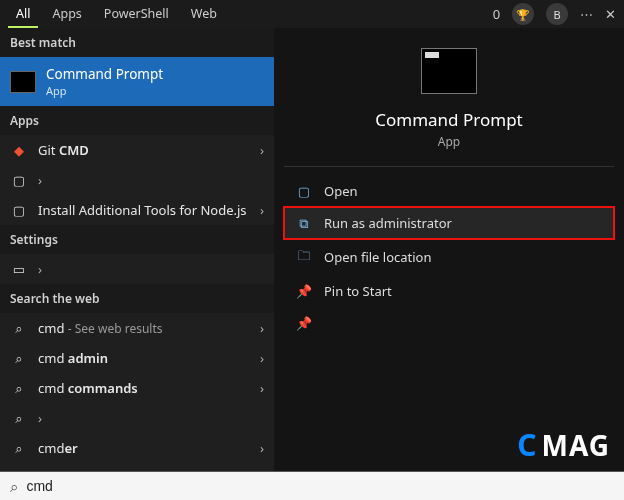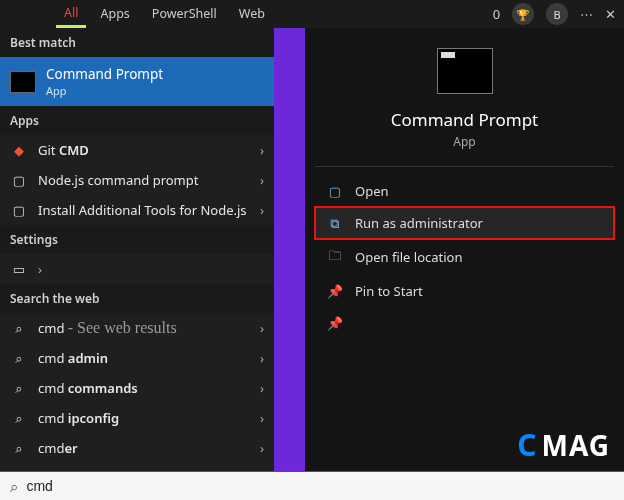--- a/index.html
+++ b/index.html
@@ -22,23 +22,22 @@
     gap: 6px;
   }
   .top-tabs .tab {
     padding: 4px 8px;
     color: #ccc;
     cursor: pointer;
     border-bottom: 2px solid transparent;
     font-size: 12.5px;
   }
   .top-tabs .tab.active {
-    color: #ef4444;
-    border-bottom: 4px solid #bef264;
-    margin-left: 48px;
+    color: #ffffff;
+    border-bottom: 2px solid #bef264;
   }
   .top-right {
     margin-left: auto;
     display: flex;
     align-items: center;
     gap: 12px;
     color: #ccc;
   }
   .top-right .circle {
     width: 22px; height: 22px;
@@ -46,22 +45,21 @@
     background: #3a3a3a;
     display: flex;
     align-items: center;
     justify-content: center;
     font-size: 11px;
     color: #ddd;
   }
   .main {
     display: flex;
     height: 443px;
-    background: #6d28d9;
-    gap: 31px;
+    background: #e5e5e5;
   }
   .left {
     width: 274px;
     background: #1f1f1f;
     overflow: hidden;
     display: flex;
     flex-direction: column;
   }
   .section-header {
     padding: 6px 10px;
@@ -190,21 +188,21 @@
     right: 14px;
     bottom: 6px;
     font-size: 28px;
     font-weight: 700;
     color: #fff;
     display:flex;align-items:center;gap:4px;
     letter-spacing:1px;
   }
   .watermark .c{color:#0a84ff;font-size:30px;}
   b{font-weight:600;}
-  .dim{color:#9a9a9a;font-size:16px;font-family:Liberation Serif, serif;}
+  .dim{color:#9a9a9a;font-size:12px;}
 </style>
 </head>
 <body>
 
 <div class="top-tabs">
   <div class="tab active">All</div>
   <div class="tab">Apps</div>
   <div class="tab">PowerShell</div>
   <div class="tab">Web</div>
   <div class="top-right">
@@ -229,21 +227,20 @@
 
     <div class="section-header">Apps</div>
 
     <div class="list-item">
       <span class="icon" style="color:#f05033">◆</span>
       <span class="label">Git <b>CMD</b></span>
       <span class="chev">›</span>
     </div>
     <div class="list-item">
       <span class="icon">▢</span>
-      <span class="label">Node.js command prompt</span>
       <span class="chev">›</span>
     </div>
     <div class="list-item">
       <span class="icon">▢</span>
       <span class="label">Install Additional Tools for Node.js</span>
       <span class="chev">›</span>
     </div>
 
     <div class="section-header">Settings</div>
     <div class="list-item">
@@ -262,21 +259,20 @@
       <span class="label">cmd <b>admin</b></span>
       <span class="chev">›</span>
     </div>
     <div class="list-item">
       <span class="icon">⌕</span>
       <span class="label">cmd <b>commands</b></span>
       <span class="chev">›</span>
     </div>
     <div class="list-item">
       <span class="icon">⌕</span>
-      <span class="label">cmd <b>ipconfig</b></span>
       <span class="chev">›</span>
     </div>
     <div class="list-item">
       <span class="icon">⌕</span>
       <span class="label">cmd<b>er</b></span>
       <span class="chev">›</span>
     </div>
   </div>
 
   <div class="right">

